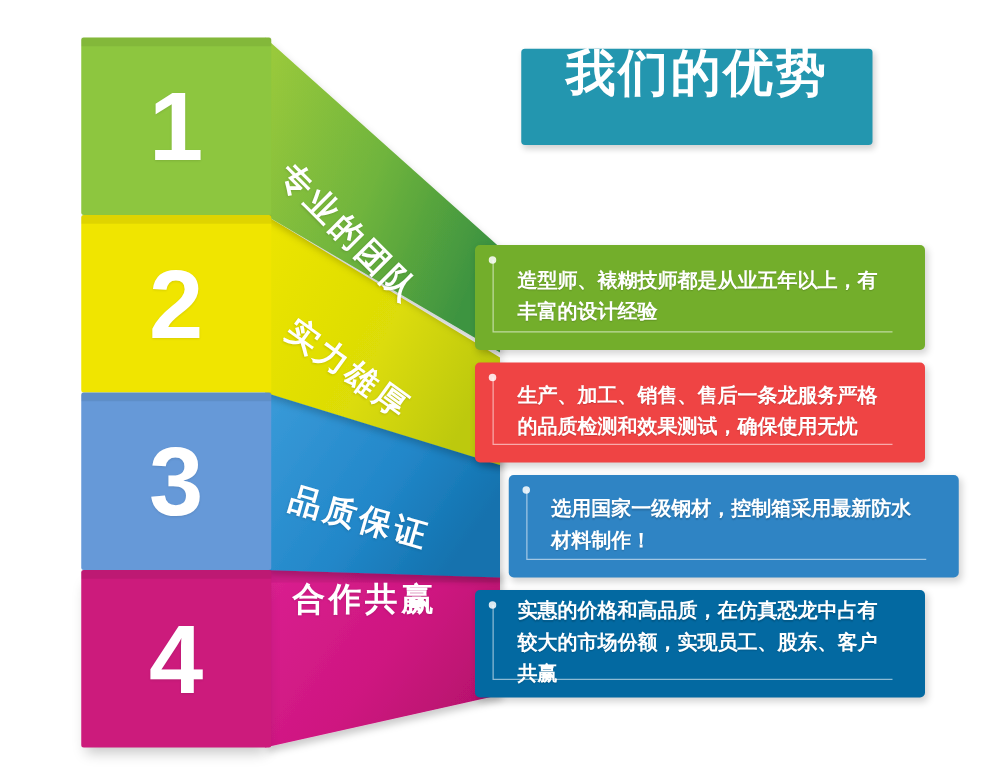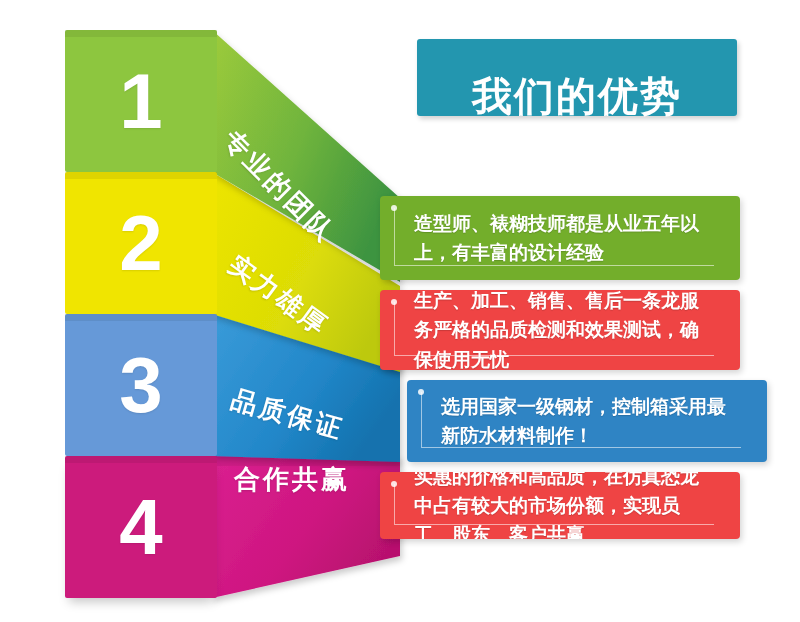--- a/index.html
+++ b/index.html
@@ -7,25 +7,25 @@
   body {
     background:#ffffff;
     font-family:"Liberation Sans","DejaVu Sans",sans-serif;
     position:relative;
   }
   #stage { position:absolute; left:0; top:0; width:800px; height:622px; }
 
   
   .title-box {
     position:absolute;
-    left:417px; top:39px; width:320px; height:77px;
+    left:417px; top:39px; width:281px; height:77px;
     background:#2396AF;
     border-radius:3px;
     box-shadow:2px 3px 5px rgba(0,0,0,0.18);
-    display:flex; align-items:flex-end; justify-content:center;
+    display:flex; align-items:flex-start; justify-content:center;
   }
   .title-text {
     color:#ffffff;
     font-size:40px;
     font-weight:bold;
     letter-spacing:2px;
     line-height:1;
     white-space:nowrap;
   }
 
@@ -97,29 +97,29 @@
     width:6px; height:6px;
     border-radius:50%;
     background:rgba(255,255,255,0.85);
   }
   .desc .dtext {
     position:absolute;
     left:34px; top:50%;
     transform:translateY(-50%);
     width:300px;
     color:#ffffff;
-    font-size:19px;
+    font-size:16px;
     line-height:1.55;
     font-weight:bold;
     text-shadow:0 1px 1px rgba(0,0,0,0.16);
   }
   #d1 { top:196px; height:84px; background:#73AE2B; }
   #d2 { top:290px; height:80px; background:#ef4444; }
   #d3 { top:380px; height:82px; background:#2F84C4;margin-left:27px; }
-  #d4 { top:472px; height:67px; background:#ef4444; }
+  #d4 { top:472px; height:86px; background:#0369a1;font-family:Liberation Mono, monospace; }
 </style>
 </head>
 <body>
 
 <div id="stage">
 
   <svg id="ribbons" viewBox="0 0 800 622">
     <defs>
       <linearGradient id="g1" x1="0" y1="0" x2="1" y2="0.55">
         <stop offset="0" stop-color="#9DCB3B"></stop>

